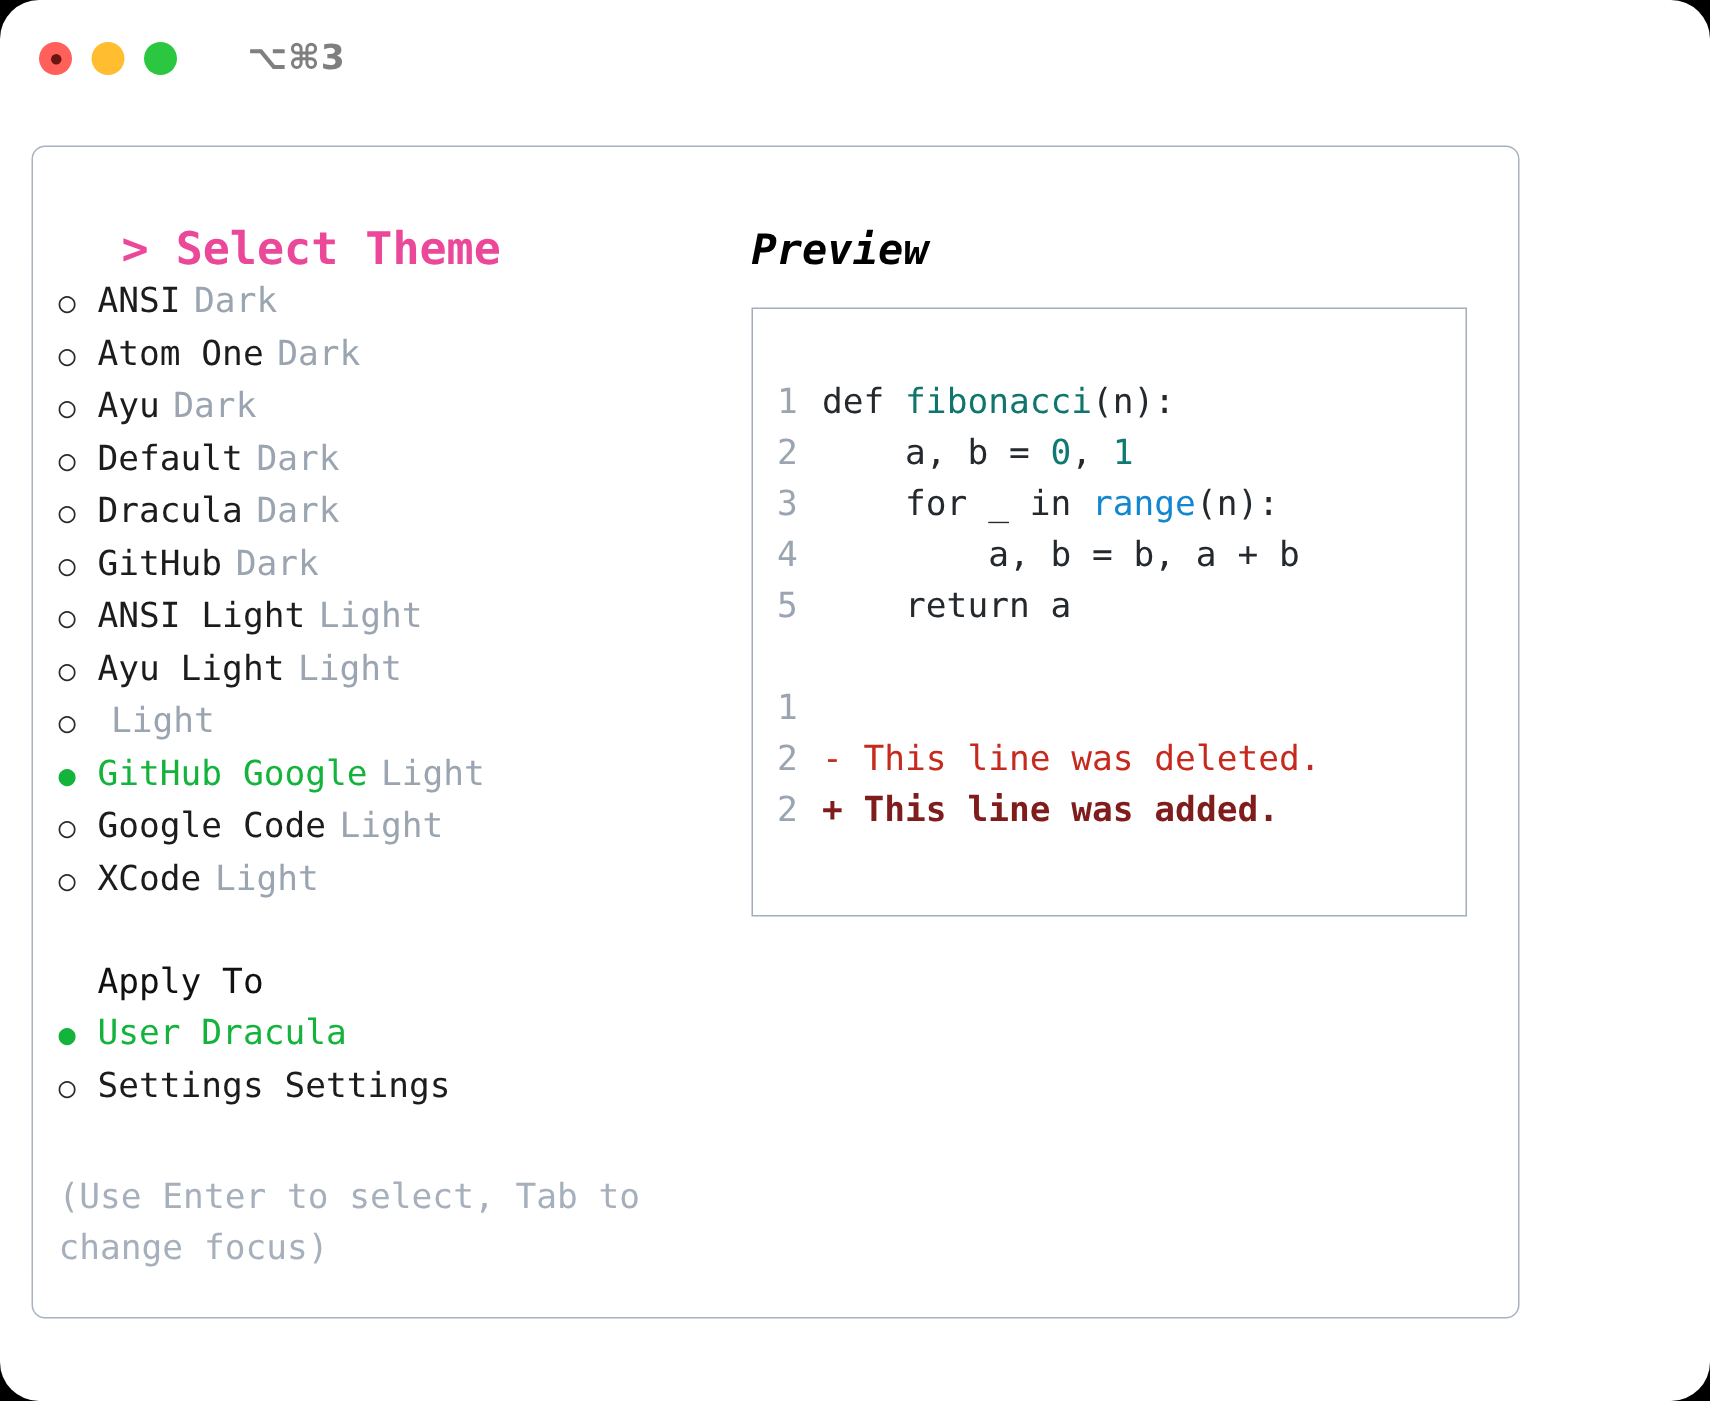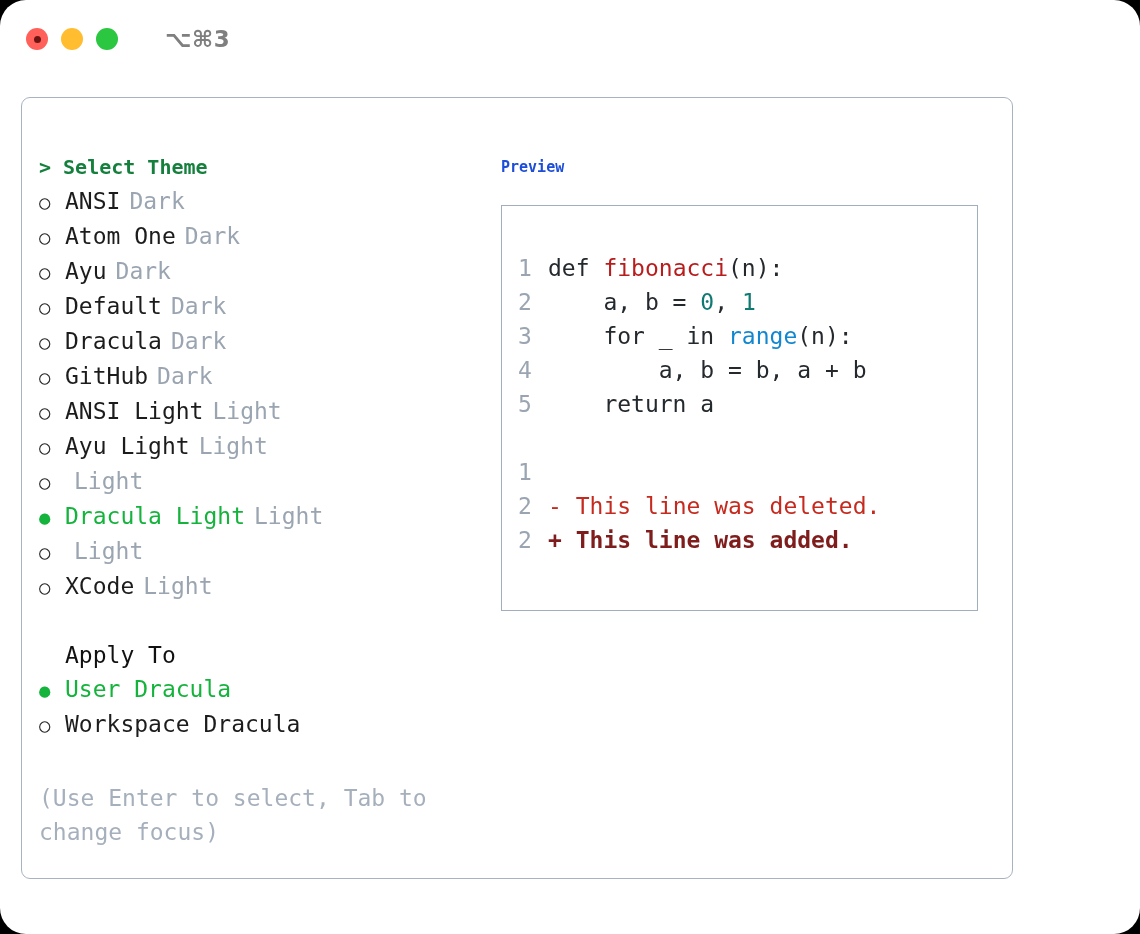--- a/index.html
+++ b/index.html
@@ -96,25 +96,26 @@
 
   
   .left-col {
     position: absolute;
     left: 17px;
     top: 52px;
     width: 440px;
   }
 
   .section-title {
-    font-size: 20px;
+    font-size: 30px;
     font-weight: bold;
-    color: #15803d;
-    line-height: 34px;
-    white-space: pre;
+    color: #ec4899;
+    line-height: 34px;
+    white-space: pre;
+    margin-left: 42px;
   }
 
   .opt-row {
     display: flex;
     align-items: baseline;
     line-height: 34px;
     font-size: 23px;
     white-space: pre;
   }
   .bullet {
@@ -151,24 +152,25 @@
   }
 
   
   .right-col {
     position: absolute;
     left: 479px;
     top: 52px;
     width: 490px;
   }
   .preview-title {
-    font-size: 15px;
+    font-size: 28px;
     font-weight: bold;
-    color: #1d4ed8;
-    line-height: 34px;
+    color: #000000;
+    line-height: 34px;
+    font-style: italic;
   }
   .preview-box {
     margin-top: 21px;
     width: 477px;
     height: 406px;
     border: 1.5px solid #a2adbd;
     box-sizing: border-box;
     background: #ffffff;
     padding: 45px 0 0 16px;
   }
@@ -180,21 +182,21 @@
   }
   .ln {
     width: 30px;
     flex: 0 0 30px;
     color: #9aa5b1;
     text-align: left;
   }
   .code-body { color: #24292e; }
   .blank-line { height: 34px; }
 
-  .tok-fn    { color: #b91c1c; }
+  .tok-fn    { color: #0f766e; }
   .tok-num   { color: #0f7a72; }
   .tok-call  { color: #1287d0; }
   .tok-plain { color: #24292e; }
 
   .diff-ctx { color: #8b8b8b; }
   .diff-del { color: #c62a1e; }
   .diff-add { color: #7f1d1d; font-weight: bold; }
 </style>
 </head>
 <body>
@@ -220,30 +222,30 @@
         <div id="theme-options">
             <div class="opt-row"><span class="bullet">○</span><span class="opt-label">ANSI</span><span class="opt-tag">Dark</span></div>
             <div class="opt-row"><span class="bullet">○</span><span class="opt-label">Atom One</span><span class="opt-tag">Dark</span></div>
             <div class="opt-row"><span class="bullet">○</span><span class="opt-label">Ayu</span><span class="opt-tag">Dark</span></div>
             <div class="opt-row"><span class="bullet">○</span><span class="opt-label">Default</span><span class="opt-tag">Dark</span></div>
             <div class="opt-row"><span class="bullet">○</span><span class="opt-label">Dracula</span><span class="opt-tag">Dark</span></div>
             <div class="opt-row"><span class="bullet">○</span><span class="opt-label">GitHub</span><span class="opt-tag">Dark</span></div>
             <div class="opt-row"><span class="bullet">○</span><span class="opt-label">ANSI Light</span><span class="opt-tag">Light</span></div>
             <div class="opt-row"><span class="bullet">○</span><span class="opt-label">Ayu Light</span><span class="opt-tag">Light</span></div>
             <div class="opt-row"><span class="bullet">○</span><span class="opt-tag">Light</span></div>
-            <div class="opt-row selected"><span class="bullet on">●</span><span class="opt-label">Dracula Light</span><span class="opt-tag">Light</span></div>
-            <div class="opt-row"><span class="bullet">○</span><span class="opt-tag">Light</span></div>
+            <div class="opt-row selected"><span class="bullet on">●</span><span class="opt-label">GitHub Google</span><span class="opt-tag">Light</span></div>
+            <div class="opt-row"><span class="bullet">○</span><span class="opt-label">Google Code</span><span class="opt-tag">Light</span></div>
             <div class="opt-row"><span class="bullet">○</span><span class="opt-label">XCode</span><span class="opt-tag">Light</span></div>
           </div>
 
         <div class="subsection">
           <div class="subsection-title">Apply To</div>
           <div id="apply-options">
               <div class="opt-row selected"><span class="bullet on">●</span><span class="opt-label">User Dracula</span></div>
-              <div class="opt-row"><span class="bullet">○</span><span class="opt-label">Workspace Dracula</span></div>
+              <div class="opt-row"><span class="bullet">○</span><span class="opt-label">Settings Settings</span></div>
             </div>
         </div>
 
         <div class="hint">(Use Enter to select, Tab to change focus)</div>
       </div>
 
       <div class="right-col">
         <div class="preview-title">Preview</div>
 
         <div class="preview-box">

